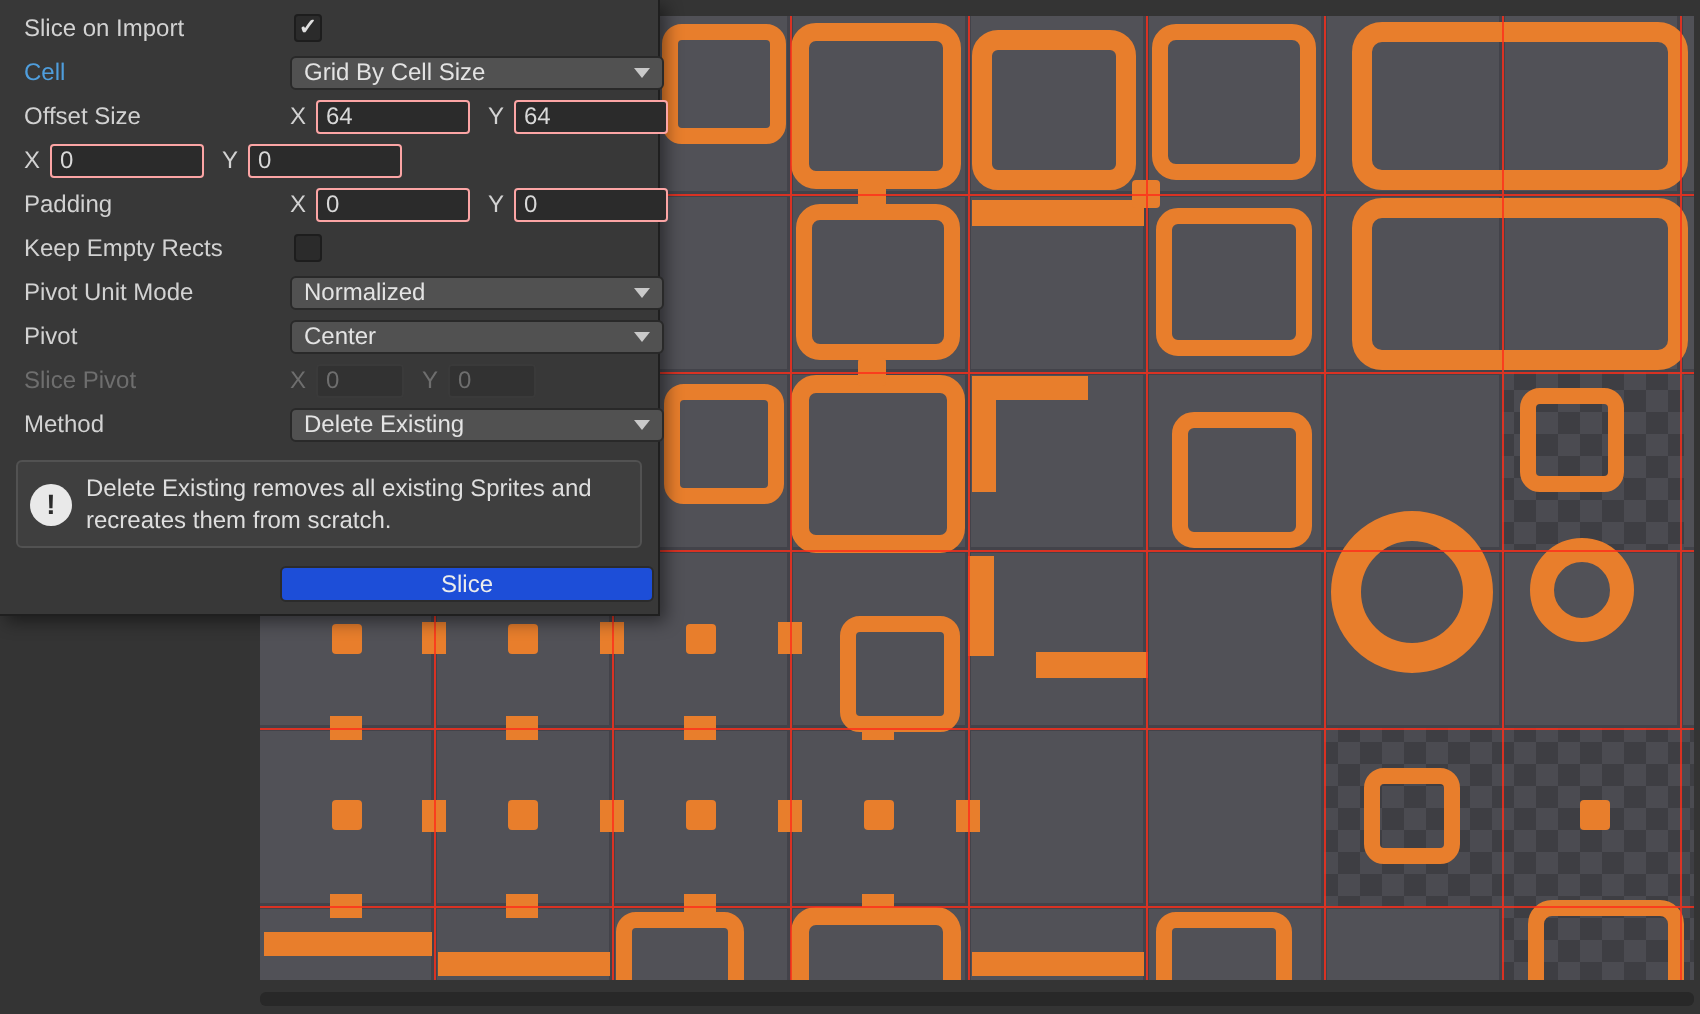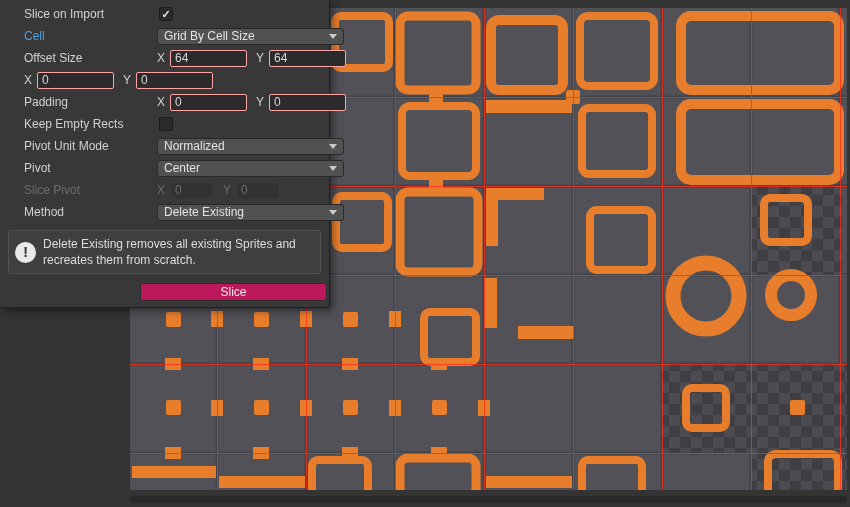--- a/index.html
+++ b/index.html
@@ -14,21 +14,21 @@
   .texture svg{display:block;}
   .bottom-strip{position:absolute;left:130px;top:496px;width:717px;height:7px;background:#282828;border-radius:3px;z-index:1;}
   
   .panel{
     position:absolute;left:0;top:0;width:330px;z-index:5;
     background:#383838;
     border-right:1px solid #1f1f1f;border-bottom:1px solid #1f1f1f;
     box-shadow:3px 3px 8px rgba(0,0,0,.45);
     padding:3px 0 6px 0;box-sizing:border-box;
   }
-  .row{display:flex;align-items:center;height:22px;padding-left:24px;}
+  .row{display:flex;align-items:center;height:22px;padding-left:12px;}
   .lbl{width:133px;flex:none;font-size:12px;color:#d2d2d2;white-space:nowrap;}
   .lbl.blue{color:#4f9edd;}
   .ctrl{display:flex;align-items:center;width:187px;flex:none;}
   .dropdown{
     width:100%;height:17px;box-sizing:border-box;
     background:#515151;border:1px solid #292929;border-radius:3px;
     display:flex;align-items:center;justify-content:space-between;
     padding:0 6px;font-size:12px;color:#e3e3e3;cursor:default;
   }
   .dd-arrow{width:0;height:0;border-left:4px solid transparent;border-right:4px solid transparent;border-top:5px solid #c9c9c9;flex:none;margin-left:6px;}
@@ -54,21 +54,21 @@
   }
   .help-icon{
     width:21px;height:21px;flex:none;border-radius:50%;
     background:#e9e9e9;color:#2b2b2b;font-size:14px;font-weight:bold;
     display:flex;align-items:center;justify-content:center;
   }
   .help-text{font-size:12px;color:#dedede;line-height:1.35;}
   .button-row{display:flex;justify-content:flex-end;padding:9px 2px 0 0;}
   .slice-btn{
     width:187px;height:18px;box-sizing:border-box;
-    background:#be185d;border:1px solid #2b2b2b;border-radius:3px;
+    background:#1d4ed8;border:1px solid #2b2b2b;border-radius:3px;
     color:#ececec;font-size:12px;text-align:center;line-height:16px;cursor:default;
   }
 </style>
 </head>
 <body>
 
 <div class="texture">
   <svg width="717" height="482" viewBox="0 0 717 482">
     <defs>
       <pattern id="chk" width="22" height="22" patternUnits="userSpaceOnUse">

